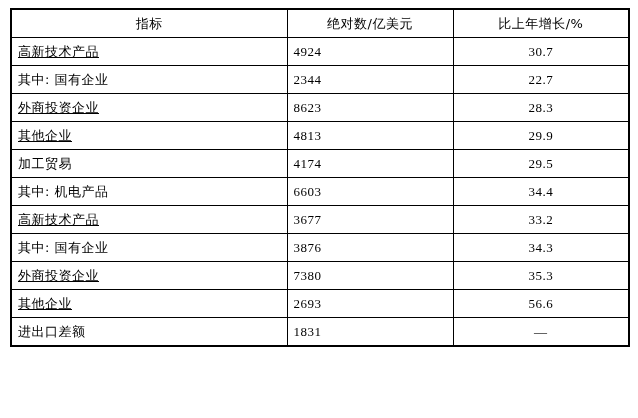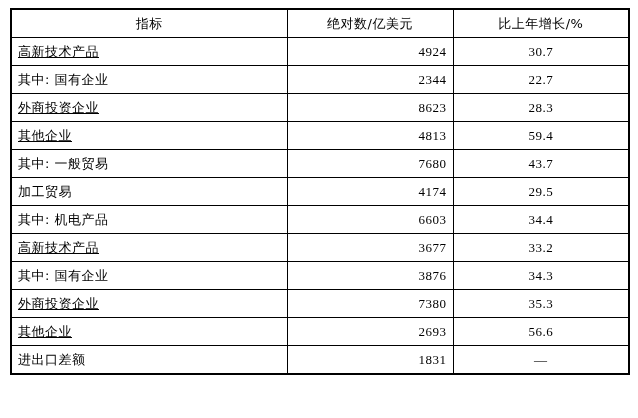--- a/index.html
+++ b/index.html
@@ -42,21 +42,21 @@
   
   table.data-table {
     border: 2px solid #000000;
   }
   th.head {
     text-align: center;
     font-weight: bold;
     letter-spacing: 1px;
   }
   td.num {
-    text-align: right;
+    text-align: left;
     font-family: "Liberation Serif", serif;
     font-size: 14px;
     letter-spacing: 0.5px;
   }
   td.grow {
     text-align: center;
     font-family: "Liberation Serif", serif;
     font-size: 14px;
     letter-spacing: 0.5px;
   }
@@ -101,26 +101,21 @@
           <td class="grow">22.7</td>
         </tr>
         <tr>
           <td class="label ind2">外商投资企业</td>
           <td class="num">8623</td>
           <td class="grow">28.3</td>
         </tr>
         <tr>
           <td class="label ind2">其他企业</td>
           <td class="num">4813</td>
-          <td class="grow">59.4</td>
-        </tr>
-        <tr>
-          <td class="label ind1">其中: 一般贸易</td>
-          <td class="num">7680</td>
-          <td class="grow">43.7</td>
+          <td class="grow">29.9</td>
         </tr>
         <tr>
           <td class="label ind3">加工贸易</td>
           <td class="num">4174</td>
           <td class="grow">29.5</td>
         </tr>
         <tr>
           <td class="label ind1">其中: 机电产品</td>
           <td class="num">6603</td>
           <td class="grow">34.4</td>

